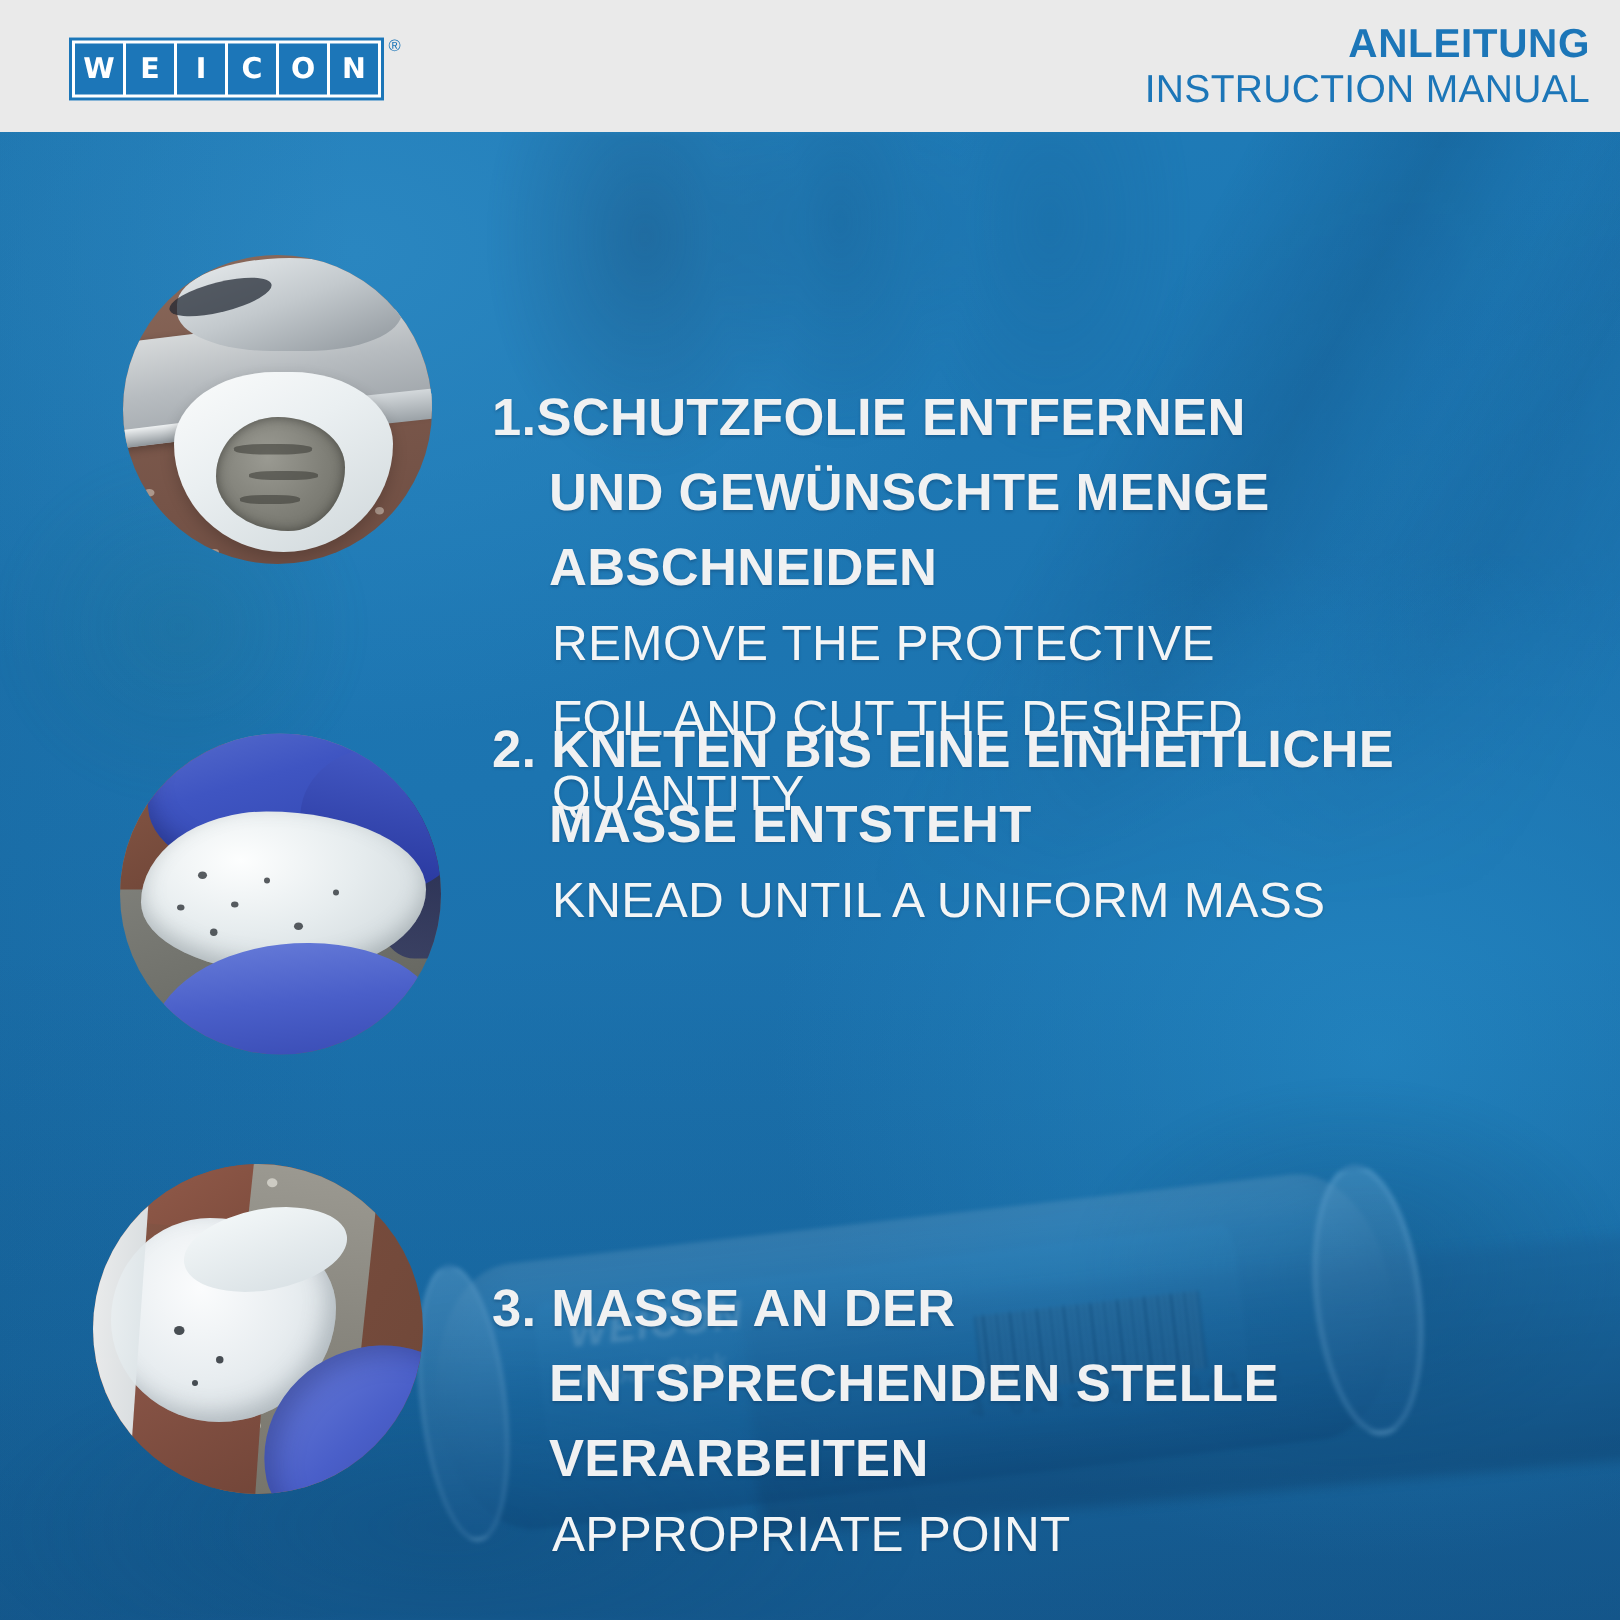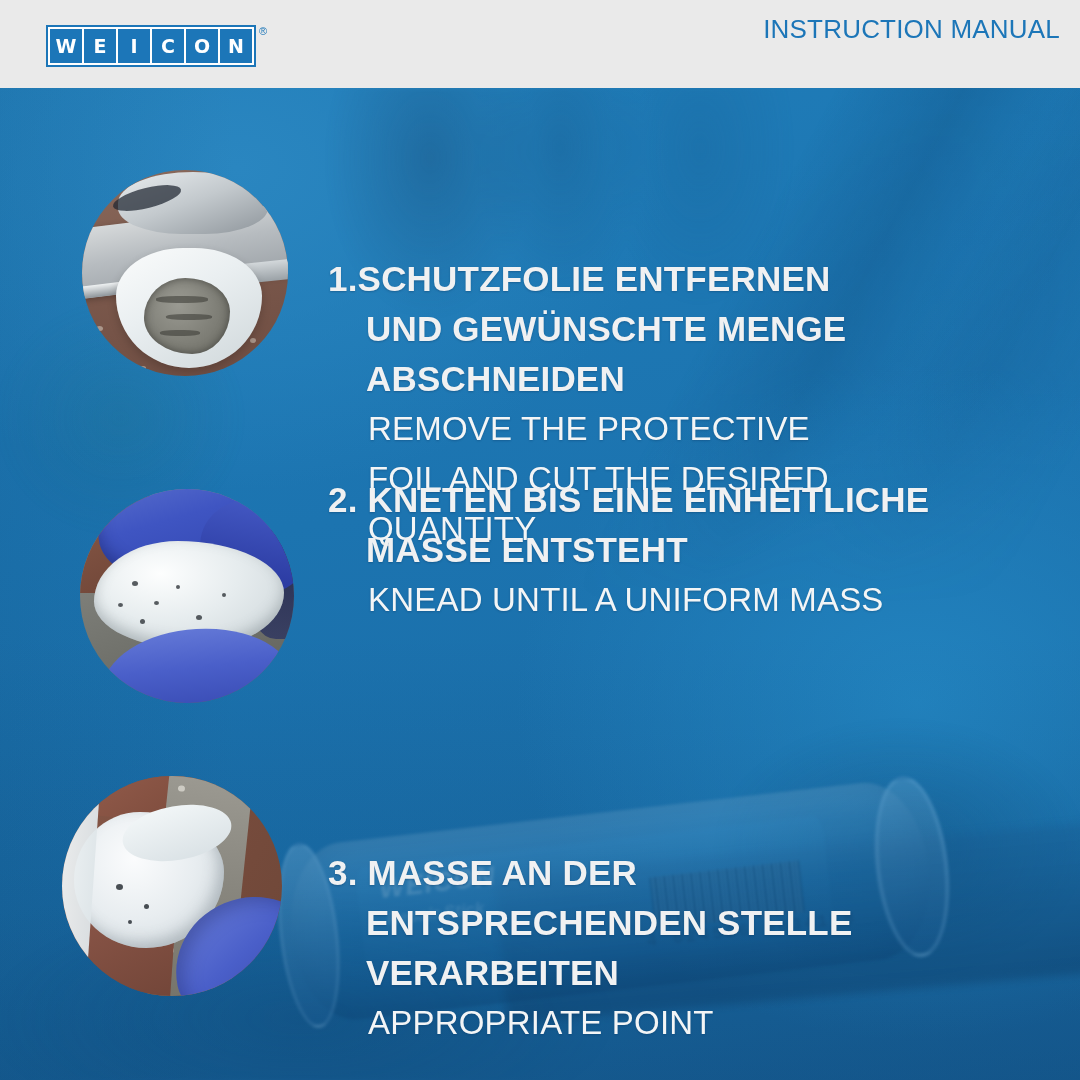--- a/index.html
+++ b/index.html
@@ -527,20 +527,21 @@
         <div class="logo-cell">E</div>
         <div class="logo-cell">I</div>
         <div class="logo-cell">C</div>
         <div class="logo-cell">O</div>
         <div class="logo-cell">N</div>
       </div>
       <div class="logo-reg">®</div>
     </div>
 
     <div id="header-titles">
+      <div id="title-de">ANLEITUNG</div>
       <div id="title-en">INSTRUCTION MANUAL</div>
     </div>
 
   </div>
 
   <div id="body-area">
 
     <div class="bg-layer" id="bg-base"></div>
     <div class="bg-layer" id="bg-blobs"></div>
     <div class="bg-layer" id="bg-streaks"></div>

